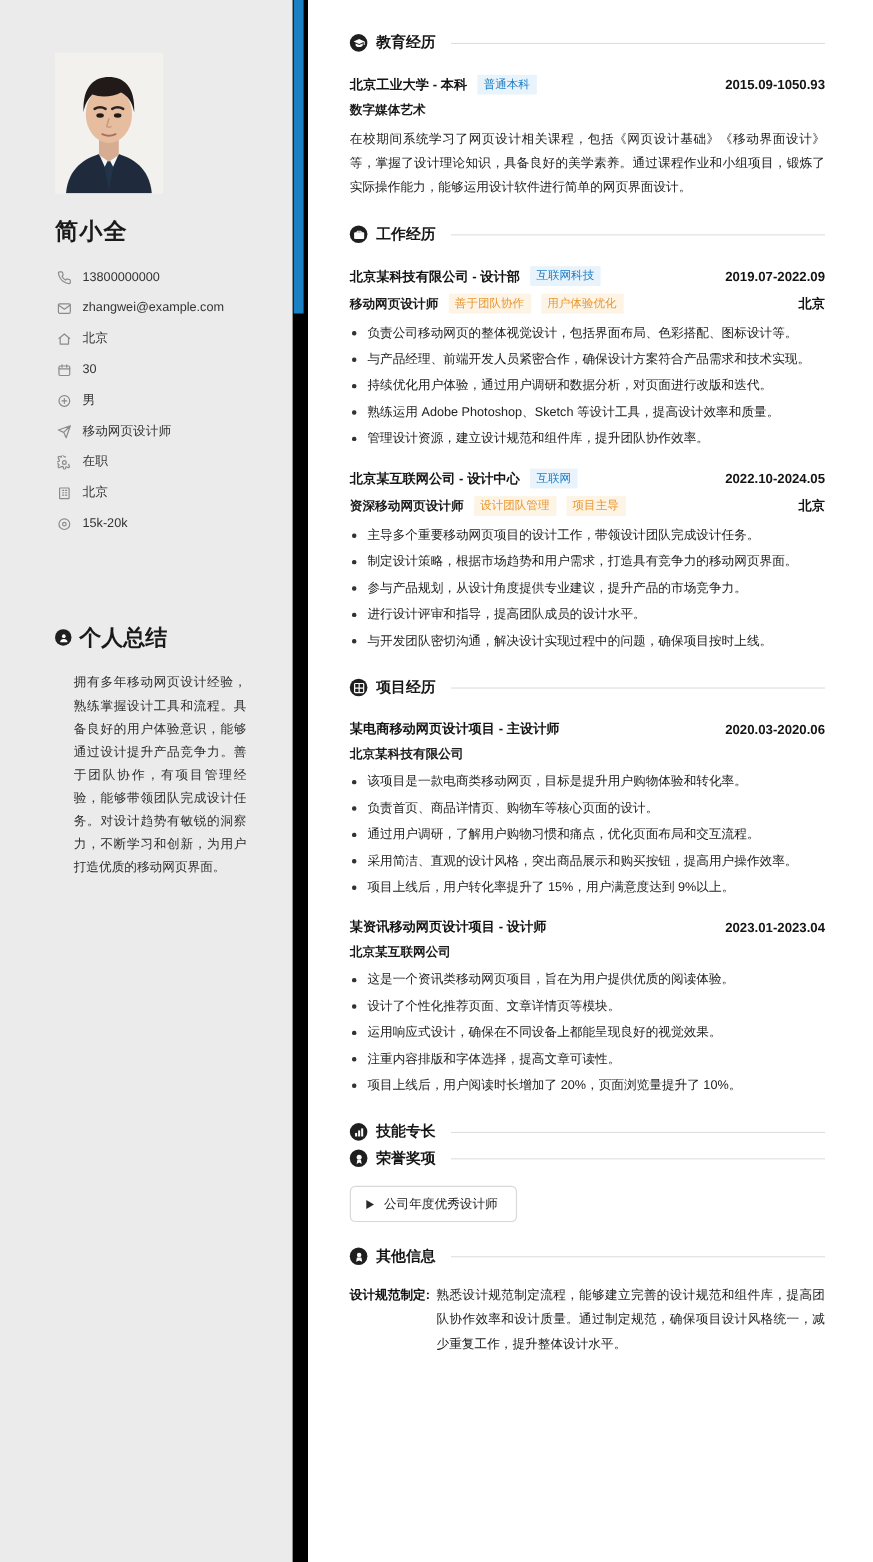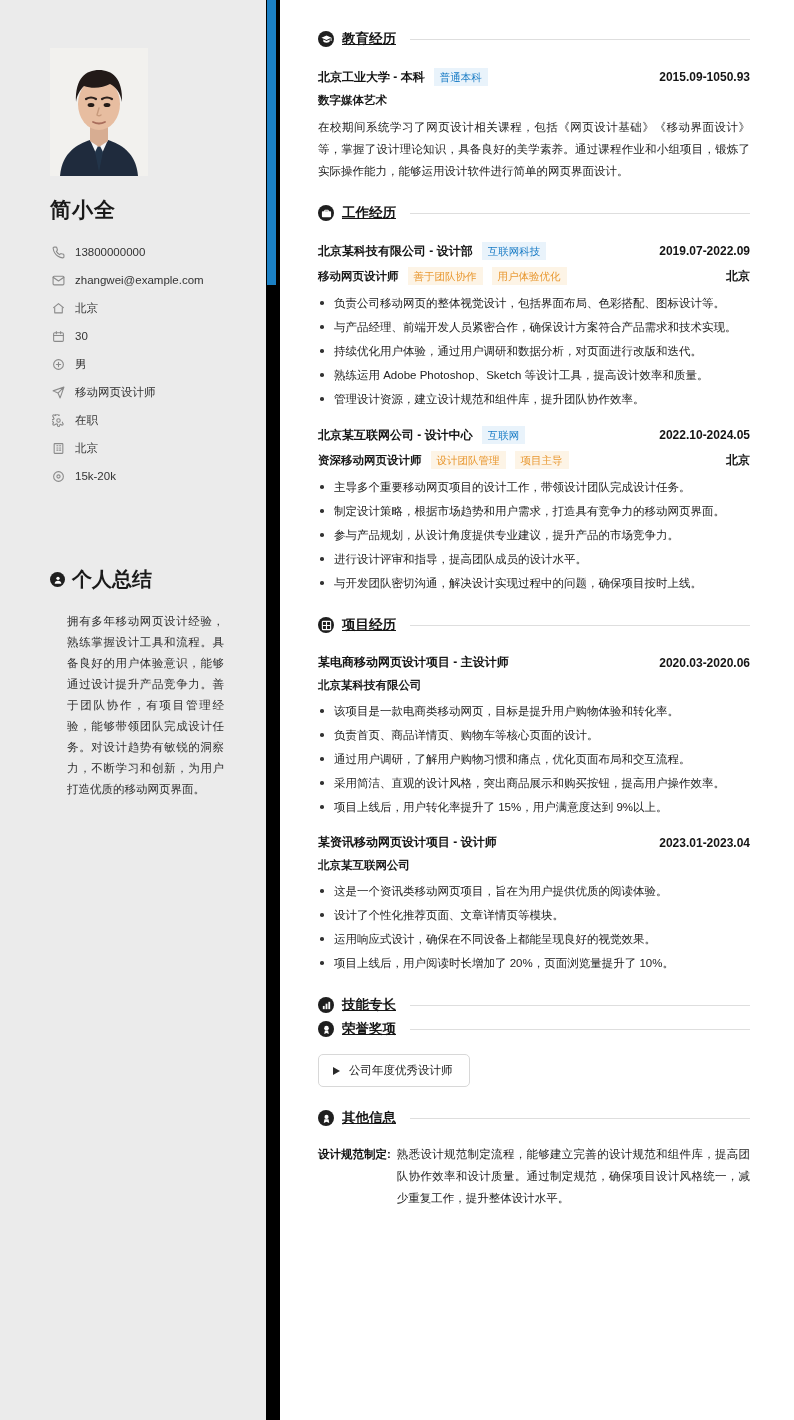--- a/index.html
+++ b/index.html
@@ -134,21 +134,20 @@
     display: inline-flex;
     align-items: center;
     justify-content: center;
   }
   .sec-ic svg { display: block; }
   .sec-title {
     font-size: 13.5px;
     font-weight: bold;
     color: #161616;
     white-space: nowrap;
-    text-decoration: underline;
   }
   .sec-rule {
     flex: 1;
     height: 1px;
     background: #dedede;
     margin-left: 6px;
   }
 
   .entry { padding-top: 14px; }
   .entry-row {
@@ -545,20 +544,21 @@
       <div class="entry">
         <div class="entry-row">
           <span class="entry-title">某资讯移动网页设计项目 - 设计师</span>
           <span class="entry-date">2023.01-2023.04</span>
         </div>
         <div class="entry-sub">北京某互联网公司</div>
         <ul class="bullets">
           <li class="bullet">这是一个资讯类移动网页项目，旨在为用户提供优质的阅读体验。</li>
           <li class="bullet">设计了个性化推荐页面、文章详情页等模块。</li>
           <li class="bullet">运用响应式设计，确保在不同设备上都能呈现良好的视觉效果。</li>
+          <li class="bullet">注重内容排版和字体选择，提高文章可读性。</li>
           <li class="bullet">项目上线后，用户阅读时长增加了 20%，页面浏览量提升了 10%。</li>
         </ul>
       </div>
     </section>
 
     <section class="sec-block">
       <div class="sec-head">
         <span class="sec-ic">
           <svg width="11" height="11" viewBox="0 0 24 24" fill="#ffffff">
               <rect x="4" y="13" width="4" height="7"></rect>

